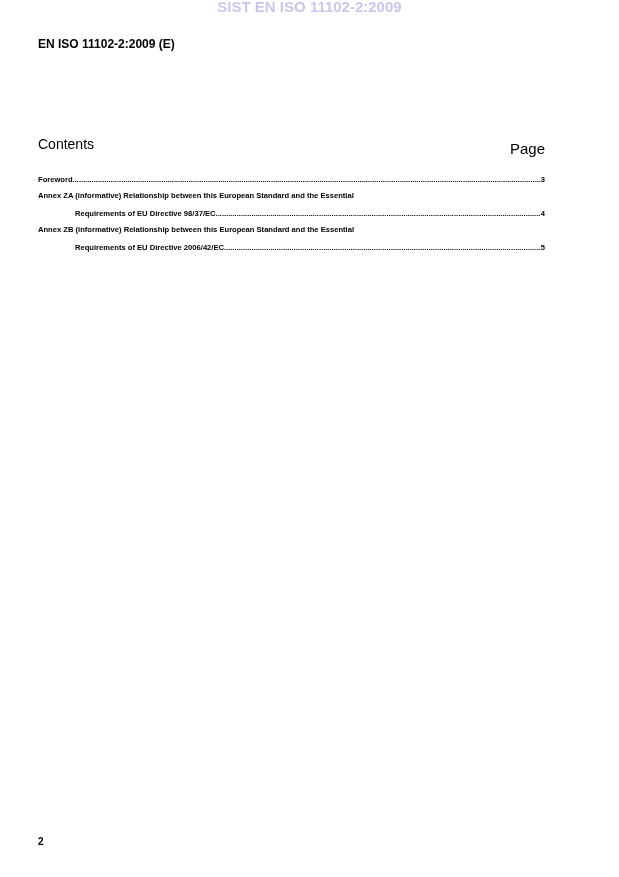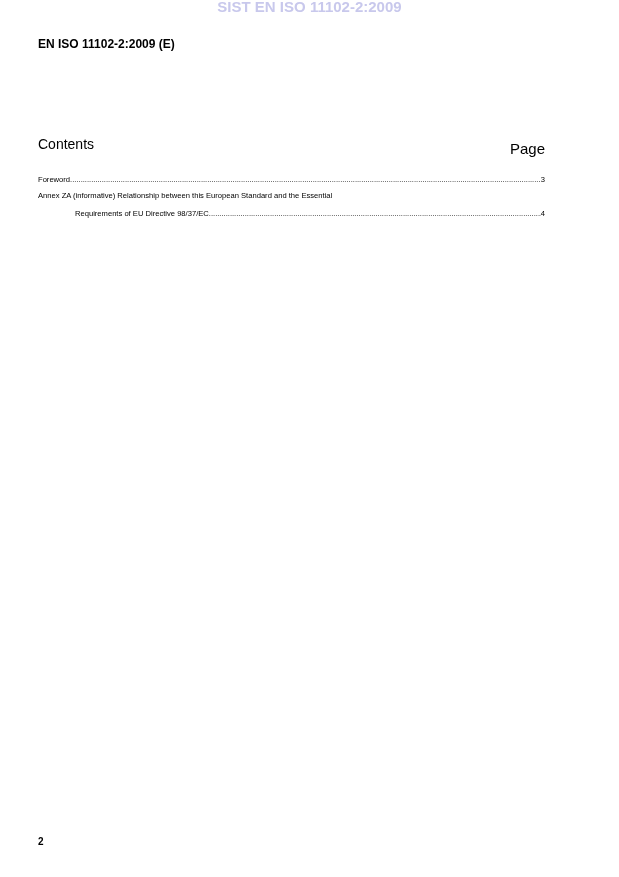--- a/index.html
+++ b/index.html
@@ -3,21 +3,21 @@
 <meta charset="utf-8">
 <style>
   html, body { margin:0; padding:0; background:#ffffff; }
   body { width:619px; height:877px; position:relative; overflow:hidden;
          font-family:"Liberation Sans", sans-serif; color:#000; }
   .watermark { position:absolute; top:0; left:0; width:619px; text-align:center;
                font-size:15px; font-weight:bold; color:#c8c8ec; line-height:13px; }
   .doc-id { position:absolute; left:38px; top:37px; font-size:12px; font-weight:bold; }
   .contents-title { position:absolute; left:38px; top:136px; font-size:14px; font-weight:normal; }
   .page-label { position:absolute; right:74px; top:140px; font-size:15px; }
-  .toc { position:absolute; left:38px; top:175px; width:507px; font-size:7.6px; font-weight:normal; }
+  .toc { position:absolute; left:38px; top:175px; width:507px; font-size:7.6px; font-weight:bold; }
   .toc-entry { margin-bottom:6px; }
   .line1 { line-height:10px; white-space:nowrap; }
   .line2 { display:flex; line-height:10px; }
   .indent { padding-left:37px;margin-top:8px; }
   .txt { white-space:nowrap; }
   .dots { flex:1; overflow:hidden; white-space:nowrap; }
   .dots::after { content:"..................................................................................................................................................................................................................................................................................................................."; }
   .pg { white-space:nowrap; }
   .page-num { position:absolute; left:38px; top:836px; font-size:10px; font-weight:bold; }
 </style>
@@ -40,15 +40,23 @@
     </div>
   </div>
   <div class="toc-entry">
     <div class="line1">Annex ZA (informative)  Relationship between this European Standard and the Essential</div>
     <div class="line2 indent">
       <span class="txt">Requirements of EU Directive 98/37/EC </span>
       <span class="dots"></span>
       <span class="pg">4</span>
     </div>
   </div>
+  <div class="toc-entry">
+    <div class="line1">Annex ZB (informative)  Relationship between this  European  Standard and the Essential</div>
+    <div class="line2 indent">
+      <span class="txt">Requirements  of EU Directive 2006/42/EC </span>
+      <span class="dots"></span>
+      <span class="pg">5</span>
+    </div>
+  </div>
 </div>
 
 <div class="page-num">2</div>
 
 </body></html>

